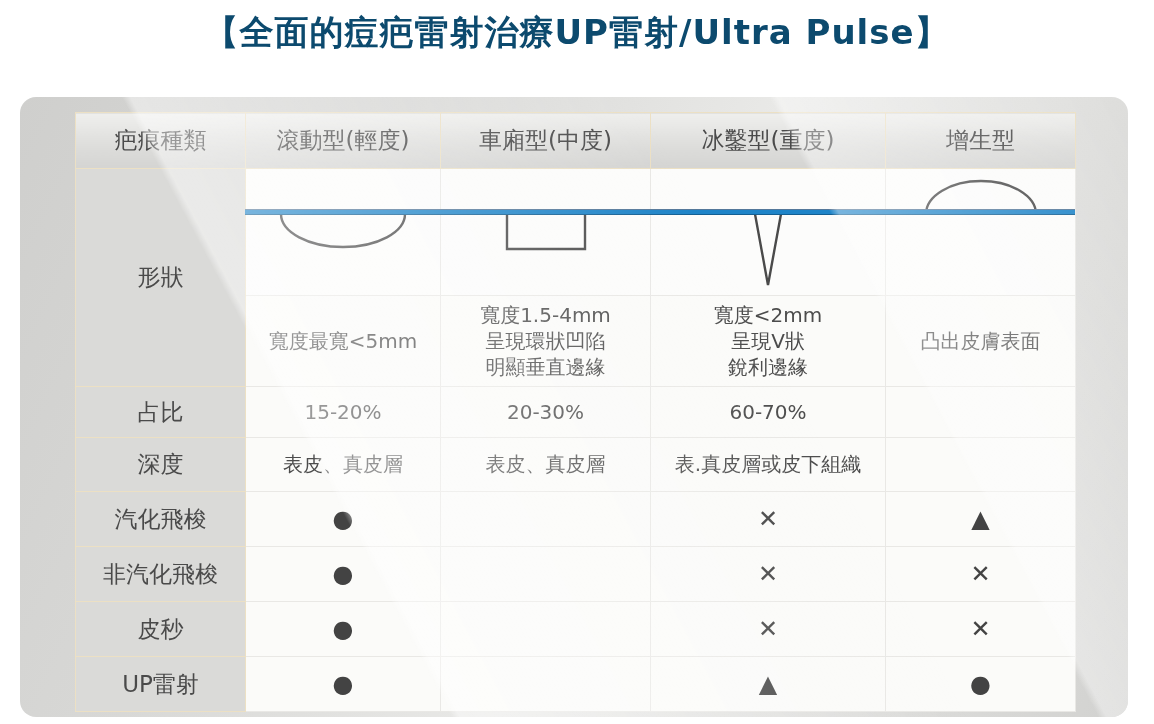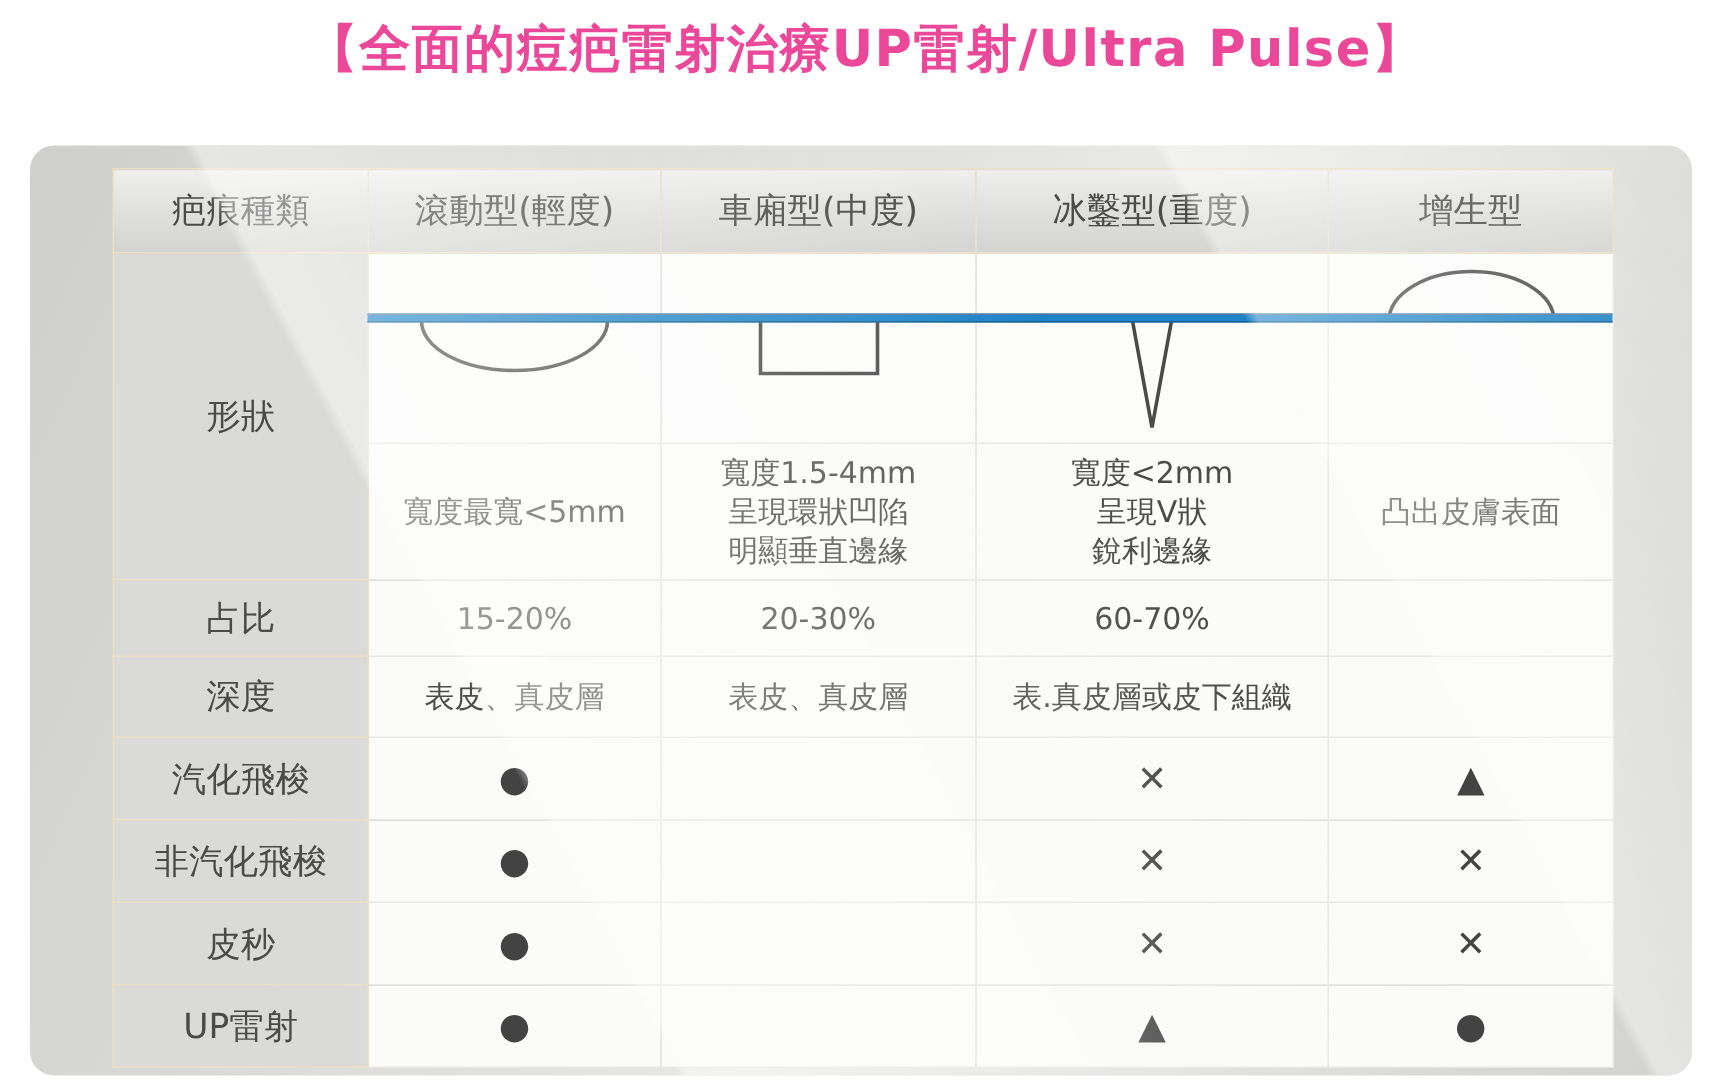--- a/index.html
+++ b/index.html
@@ -9,21 +9,21 @@
     font-family:"DejaVu Sans","Liberation Sans",sans-serif;
     position:relative;
     color:#4c4c4c;
   }
   .page-title {
     margin:10px 0 0 0;
     text-align:center;
     font-size:34px;
     font-weight:bold;
     letter-spacing:1px;
-    color:#ec4899;
+    color:#0c4a6e;
   }
   .card {
     position:absolute;
     left:20px; top:97px;
     width:1108px; height:620px;
     border-radius:16px;
     background:linear-gradient(115deg,#cfcfcd 0%,#d8d8d6 28%,#e9e9e7 55%,#e0e0de 75%,#d2d2d0 100%);
     overflow:hidden;
   }
   .sheen {

